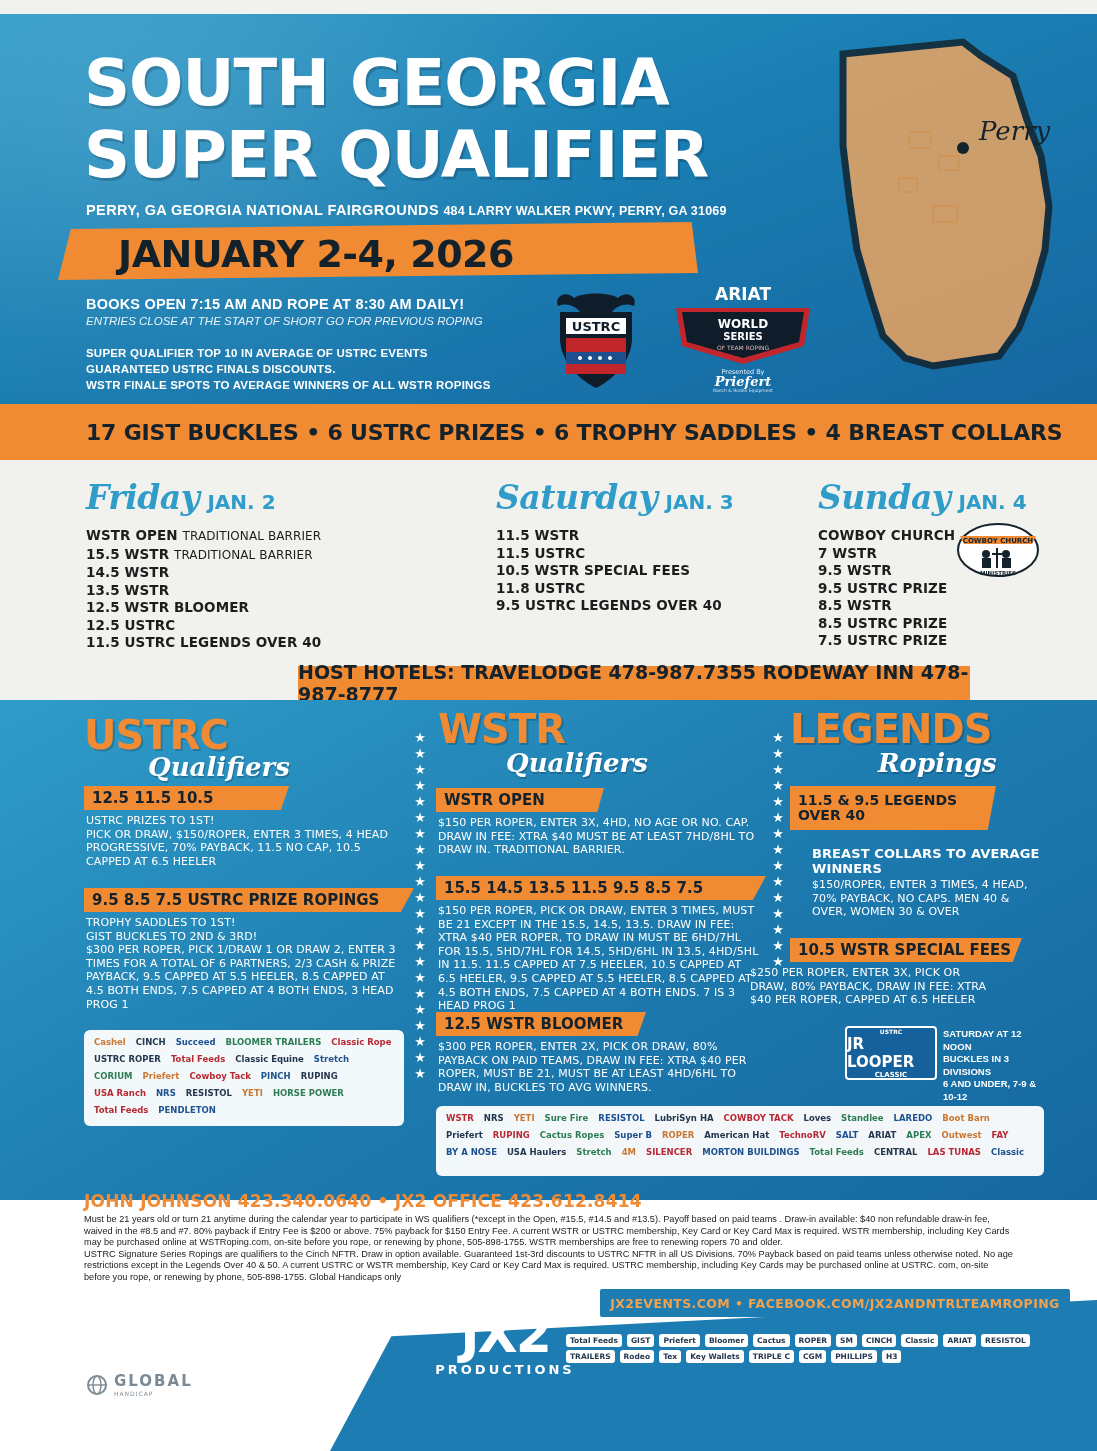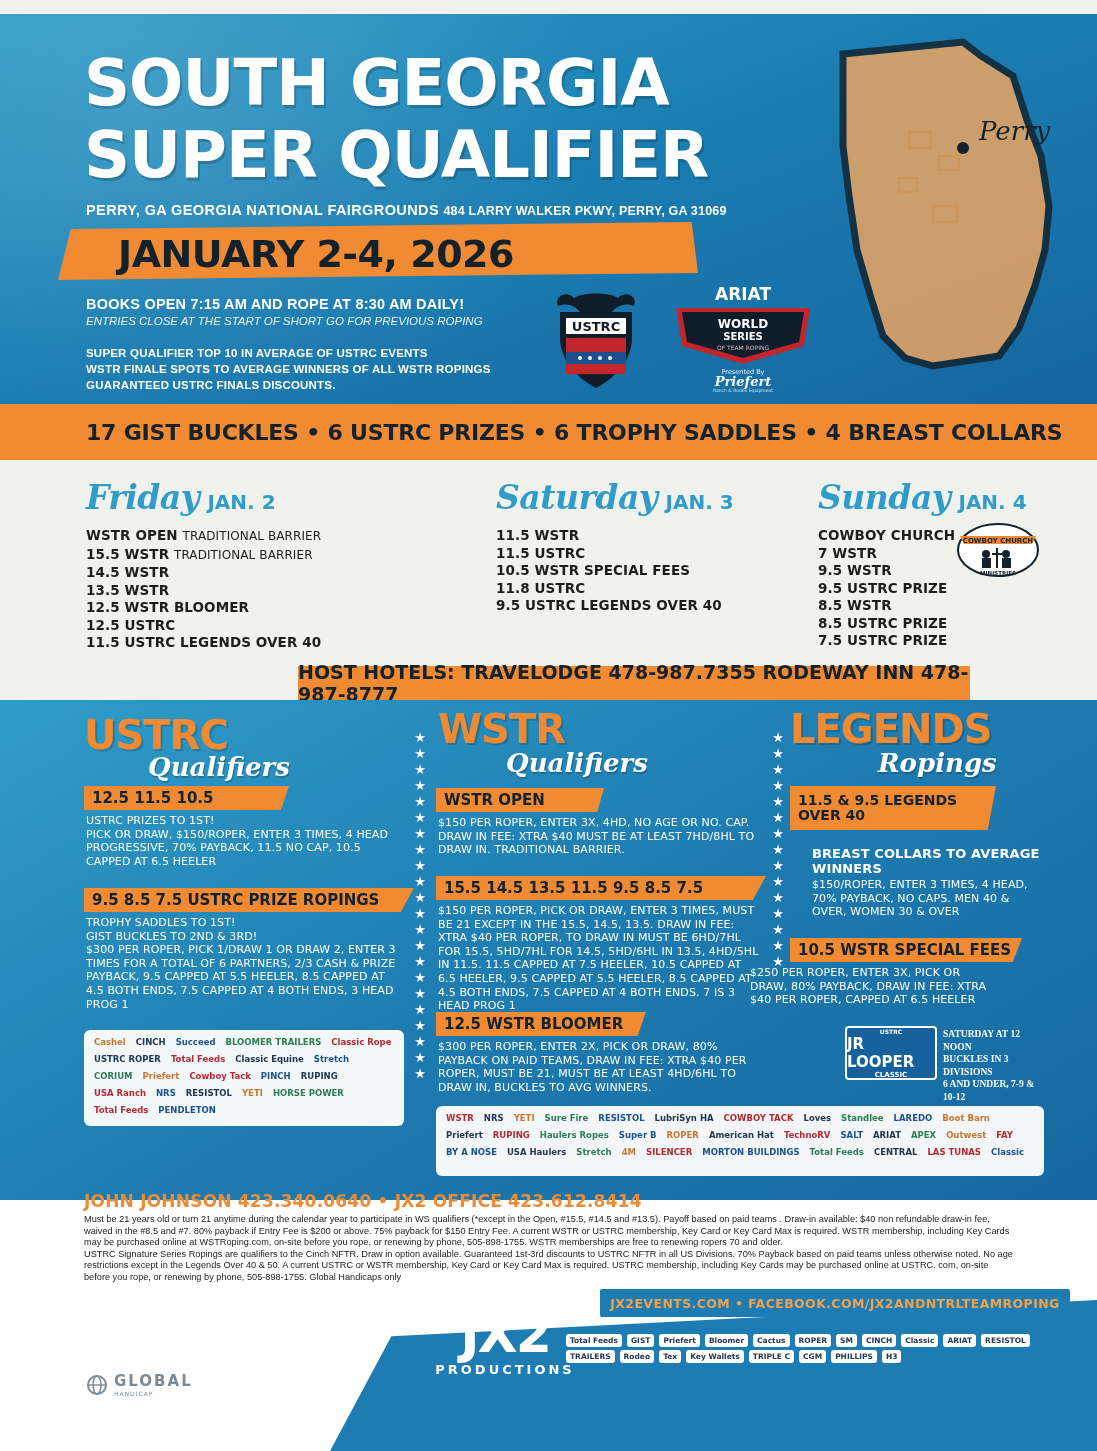--- a/index.html
+++ b/index.html
@@ -166,21 +166,21 @@
     color:#ffffff;
   }
   .jr-badge {
     position:absolute; left:0; top:2px; width:92px; height:54px;
     background:#16619b; border:2px solid #ffffff; border-radius:4px;
     display:flex; flex-direction:column; align-items:center; justify-content:center;
     color:#fff; font-family:"DejaVu Sans", sans-serif; font-weight:bold;
   }
   .jr-text {
     position:absolute; left:98px; top:4px; font-size:9.5px; line-height:12.5px;
-    color:#ffffff; font-family:Liberation Serif, serif; font-weight:bold;
+    color:#ffffff; font-family:Liberation Sans, sans-serif; font-weight:bold;
   }
   
   .footer {
     position:absolute; left:0; top:1200px; width:1097px; height:251px;
     background:#ffffff;
   }
   .phones {
     position:absolute; left:84px; top:1191px;
     font-family:"DejaVu Sans", sans-serif; font-weight:bold;
     font-size:17px; color:#f08a33; letter-spacing:.2px;
@@ -265,22 +265,22 @@
     </div>
 
     <div class="date-band"></div>
     <div class="date-text">JANUARY 2-4, 2026</div>
 
     <div class="books">BOOKS OPEN 7:15 AM AND ROPE AT 8:30 AM DAILY!</div>
     <div class="books-sub">ENTRIES CLOSE AT THE START OF SHORT GO FOR PREVIOUS ROPING</div>
 
     <div class="bullets">
       <div>SUPER QUALIFIER TOP 10 IN AVERAGE OF USTRC EVENTS</div>
+      <div>GUARANTEED USTRC FINALS DISCOUNTS.</div>
       <div>WSTR FINALE SPOTS TO AVERAGE WINNERS OF ALL WSTR  ROPINGS</div>
-      <div>GUARANTEED USTRC FINALS DISCOUNTS.</div>
     </div>
 
     <svg class="logo-ustrc" viewBox="0 0 88 104">
       <path d="M6,18 C2,8 14,2 22,10 C30,4 58,4 66,10 C74,2 86,8 82,18 C74,14 64,18 60,24 L28,24 C24,18 14,14 6,18 Z" fill="#0f1d2a"></path>
       <path d="M8,24 L80,24 L80,50 C80,74 60,92 44,100 C28,92 8,74 8,50 Z" fill="#0f1d2a"></path>
       <rect x="14" y="30" width="60" height="16" fill="#ffffff"></rect>
       <text x="44" y="43" font-family="DejaVu Sans, sans-serif" font-weight="bold" font-size="13" fill="#0f1d2a" text-anchor="middle">USTRC</text>
       <rect x="14" y="50" width="60" height="14" fill="#c0262c"></rect>
       <rect x="14" y="64" width="60" height="12" fill="#1d4f8f"></rect>
       <g fill="#ffffff">
@@ -448,21 +448,21 @@
     <span class="sp grn">Sure Fire</span>
     <span class="sp blue">RESISTOL</span>
     <span class="sp">LubriSyn HA</span>
     <span class="sp red">COWBOY TACK</span>
     <span class="sp">Loves</span>
     <span class="sp grn">Standlee</span>
     <span class="sp blue">LAREDO</span>
     <span class="sp org">Boot Barn</span>
     <span class="sp">Priefert</span>
     <span class="sp red">RUPING</span>
-    <span class="sp grn">Haulers Ropes</span>
+    <span class="sp grn">Cactus Ropes</span>
     <span class="sp blue">Super B</span>
     <span class="sp org">ROPER</span>
     <span class="sp">American Hat</span>
     <span class="sp red">TechnoRV</span>
     <span class="sp blue">SALT</span>
     <span class="sp">ARIAT</span>
     <span class="sp grn">APEX</span>
     <span class="sp org">Outwest</span>
     <span class="sp red">FAY</span>
     <span class="sp blue">BY A NOSE</span>

